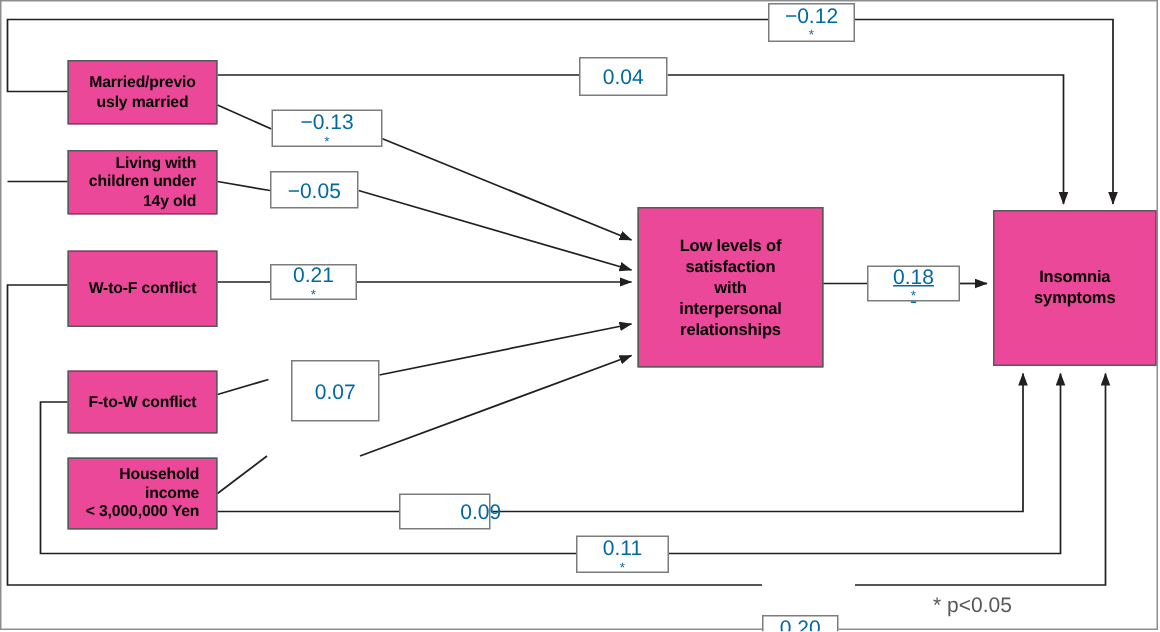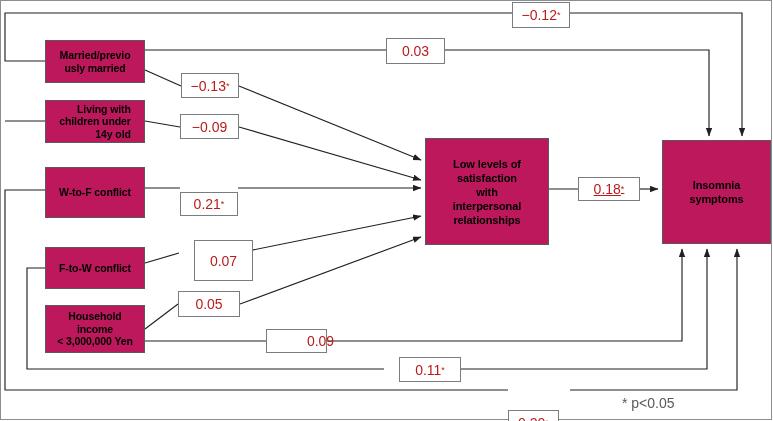--- a/index.html
+++ b/index.html
@@ -3,39 +3,40 @@
 <meta charset="utf-8">
 <style>
   html,body{margin:0;padding:0;background:#ffffff;}
   body{font-family:"Liberation Sans", sans-serif;}
   #stage{position:relative;width:773px;height:421px;background:#fff;overflow:hidden;}
   svg{position:absolute;left:0;top:0;width:773px;height:421px;}
   .boxlabel{
     position:absolute;
     box-sizing:border-box;
     border:1.3px solid #58595b;
-    background:#be185d;
+    background:#ec4899;
     display:flex;align-items:center;justify-content:center;
     text-align:center;
     font-weight:bold;
     font-size:10.5px;
     line-height:12.5px;
     color:#000;
     letter-spacing:-0.1px;
   }
   .coef{
     position:absolute;
     box-sizing:border-box;
     border:1.1px solid #7a7c7e;
     background:#ffffff;
     display:flex;align-items:center;justify-content:center;
     font-size:14px;
-    color:#b91c1c;
+    color:#0369a1;
     font-weight:normal;
     letter-spacing:0px;
+    flex-direction:column;
   }
   .footnote{
     position:absolute;
     font-size:14px;
     color:#58595b;
     white-space:nowrap;
   }
   .frame{
     position:absolute;left:0;top:0;width:772px;height:420px;
     border:1px solid #8c8d8f;box-sizing:border-box;
@@ -105,21 +106,21 @@
   </div>
 
   <div class="boxlabel" style="left:45px;top:247px;width:100px;height:42px;">
     <span style="white-space:pre-line;">F-to-W conflict</span>
   </div>
 
   <div class="boxlabel" style="left:45px;top:167px;width:100px;height:51px;">
     <span style="white-space:pre-line;">W-to-F conflict</span>
   </div>
 
-  <div class="boxlabel" style="left:45px;top:305px;width:100px;height:48px;">
+  <div class="boxlabel" style="left:45px;top:305px;width:100px;height:48px;text-align:right;">
     <span style="white-space:pre-line;">Household
 income
 &lt; 3,000,000 Yen</span>
   </div>
 
   <div class="boxlabel" style="left:425px;top:138px;width:124px;height:107px;font-size:11px;line-height:14px;">
     <span style="white-space:pre-line;">Low levels of
 satisfaction
 with
 interpersonal
@@ -130,55 +131,52 @@
     <span style="white-space:pre-line;">Insomnia
 symptoms</span>
   </div>
 
   <div class="coef" style="left:512px;top:2px;width:58px;height:26px;">
     <span>−0.12</span>
       <sup style="font-size:9px;">*</sup>
   </div>
 
   <div class="coef" style="left:386px;top:38px;width:59px;height:26px;">
-    <span>0.03</span>
+    <span>0.04</span>
   </div>
 
-  <div class="coef" style="left:181px;top:73px;width:58px;height:25px;">
+  <div class="coef" style="left:181px;top:73px;width:74px;height:25px;">
     <span>−0.13</span>
       <sup style="font-size:9px;">*</sup>
   </div>
 
   <div class="coef" style="left:180px;top:114px;width:59px;height:25px;">
-    <span>−0.09</span>
+    <span>−0.05</span>
   </div>
 
-  <div class="coef" style="left:180px;top:176px;width:58px;height:24px;margin-top:16px;">
+  <div class="coef" style="left:180px;top:176px;width:58px;height:24px;">
     <span>0.21</span>
       <sup style="font-size:9px;">*</sup>
   </div>
 
   <div class="coef" style="left:164px;top:240px;width:59px;height:41px;margin-left:30px;">
     <span>0.07</span>
   </div>
 
-  <div class="coef" style="left:178px;top:291px;width:62px;height:26px;">
-    <span>0.05</span>
-  </div>
 
   <div class="coef" style="left:578px;top:177px;width:62px;height:24px;text-decoration:underline;">
     <span>0.18</span>
       <sup style="font-size:9px;">*</sup>
   </div>
 
   <div class="coef" style="left:266px;top:329px;width:61px;height:24px;padding-left:48px;">
     <span>0.09</span>
   </div>
 
-  <div class="coef" style="left:384px;top:357px;width:62px;height:25px;margin-left:15px;">
+  <div class="coef" style="left:384px;top:357px;width:62px;height:25px;">
     <span>0.11</span>
       <sup style="font-size:9px;">*</sup>
   </div>
 
   <div class="coef" style="left:508px;top:374px;width:51px;height:25px;margin-top:36px;">
     <span>0.20</span>
       <sup style="font-size:9px;">*</sup>
   </div>
 
   <div class="footnote" style="left:622px;top:395px;">* p&lt;0.05</div>

